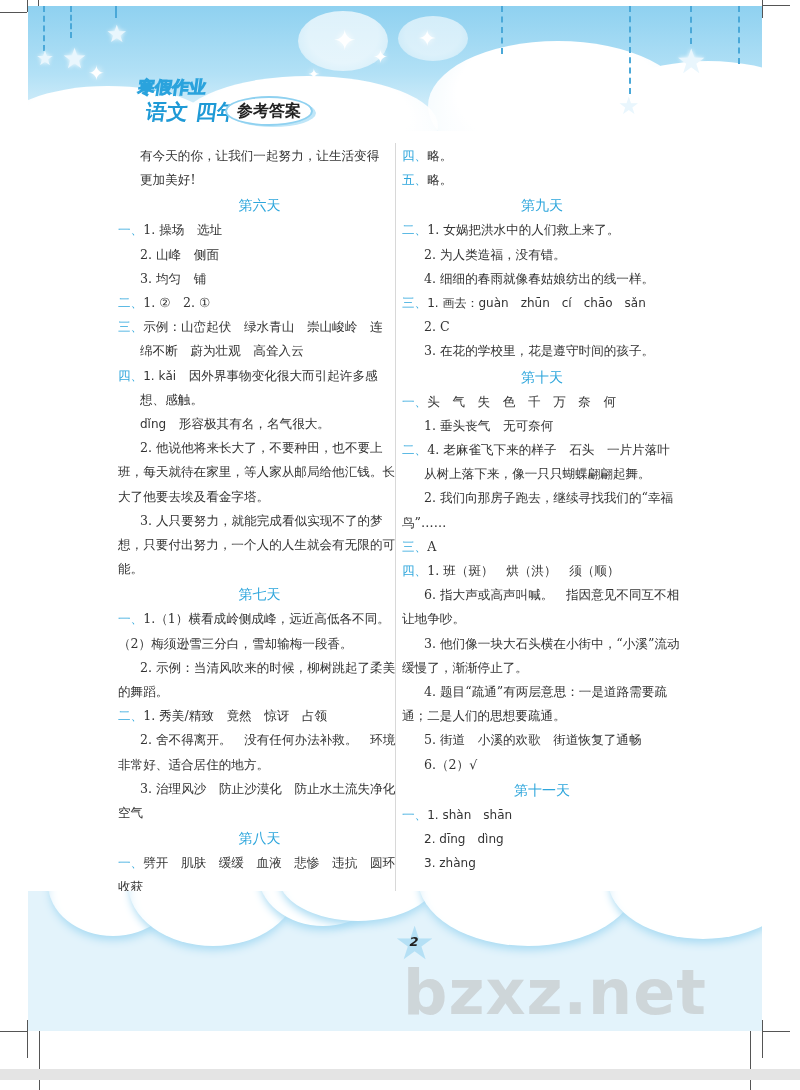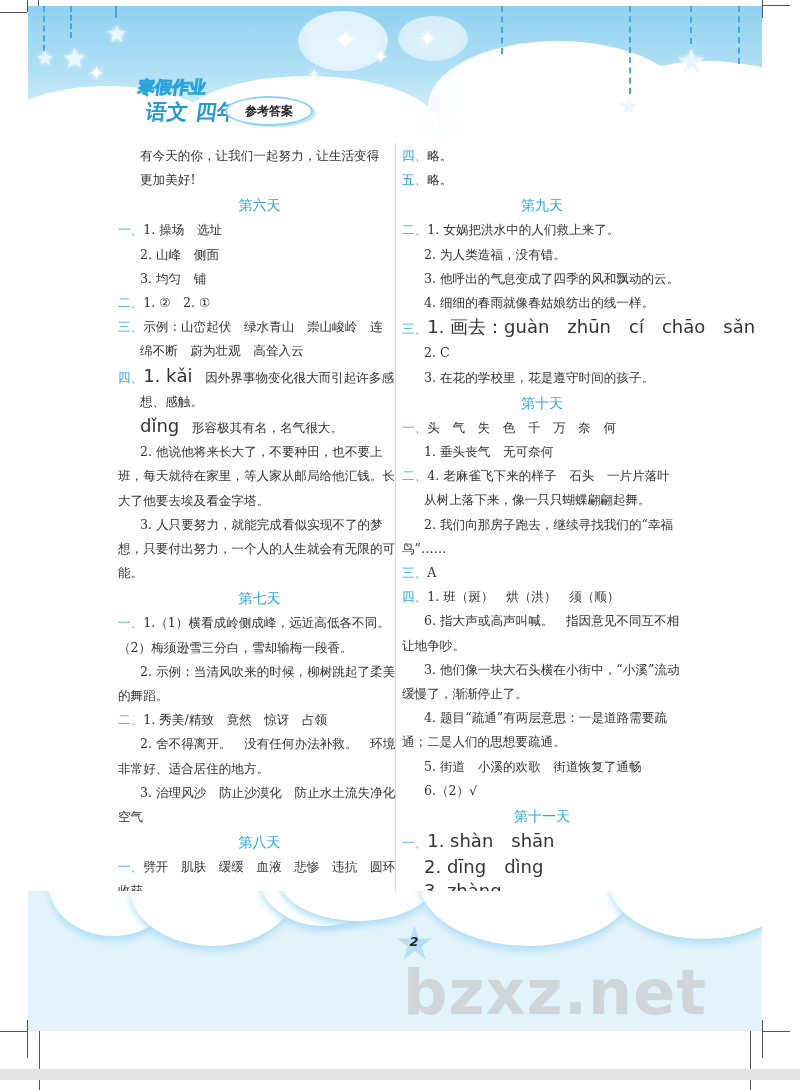--- a/index.html
+++ b/index.html
@@ -39,21 +39,21 @@
   .logo-main {
     position: absolute; left: 118px; top: 92px;
     font-family: "DejaVu Sans", sans-serif; font-weight: bold; font-size: 21px;
     color: #1f9ad6; transform: skewX(-8deg); text-shadow: 1px 1px 0 #ffffff;
   }
   .logo-main .gap { display: inline-block; width: 8px; }
   .answer-cloud {
     position: absolute; left: 197px; top: 90px; width: 88px; height: 30px;
     border-radius: 50%; background: #ffffff; border: 2px solid #8fd1f0;
     display: flex; align-items: center; justify-content: center;
-    font-family: "DejaVu Sans", sans-serif; font-weight: bold; font-size: 12px; color: #222;
+    font-family: "DejaVu Sans", sans-serif; font-weight: bold; font-size: 16px; color: #222;
     box-shadow: 4px 2px 0 -1px #bfe6f8;
   }
 
   
   .col {
     position: absolute; top: 138px; font-size: 12.6px; line-height: 24.2px; color: #333;
   }
   .col-left { left: 90px; width: 283px; }
   .col-right { left: 374px; width: 280px; }
   .divider {
@@ -61,21 +61,21 @@
   }
   .line { white-space: nowrap; }
   .wrap { white-space: normal; }
   .indent { padding-left: 22px; }
   .indent2 { text-indent: 22px; }
   .num { color: #2ea6dc; font-family: "DejaVu Sans", sans-serif; }
   .heading {
     text-align: center; color: #2ea6dc; font-family: "DejaVu Sans", sans-serif;
     font-size: 14px; font-weight: normal; line-height: 26px;
   }
-  .py { font-family: "DejaVu Sans", sans-serif; font-size: 18px; }
+  .py { font-family: "DejaVu Sans", sans-serif; font-size: 12px; }
   u { text-decoration: underline; text-underline-offset: 2px; }
 
   
   .footer {
     position: absolute; left: 0; top: 885px; width: 100%; height: 140px;
     background: #e3f3fb; overflow: hidden;
   }
   .fcloud {
     position: absolute; border-radius: 50%; background: #ffffff;
     box-shadow: 0 10px 14px -4px #9fd6f1 inset, 0 6px 8px -2px #a9dbf3;
@@ -188,21 +188,20 @@
 
   <div class="divider"></div>
 
   <div class="col col-right">
     <div class="line"><span class="num">四、</span><span>略。</span></div>
     <div class="line"><span class="num">五、</span><span>略。</span></div>
 
     <div class="heading">第九天</div>
     <div class="line"><span class="num">二、</span><span>1. 女娲把洪水中的人们救上来了。</span></div>
     <div class="line indent">2. 为人类造福，没有错。</div>
-    <div class="line indent">3. 他呼出的气息变成了四季的风和飘动的云。</div>
     <div class="line indent">4. 细细的春雨就像春姑娘纺出的线一样。</div>
     <div class="line"><span class="num">三、</span><span class="py">1. 画去：guàn　zhūn　cí　chāo　sǎn</span></div>
     <div class="line indent">2. C</div>
     <div class="line indent">3. 在花的学校里，花是遵守时间的孩子。</div>
 
     <div class="heading">第十天</div>
     <div class="line"><span class="num">一、</span><span>头　气　失　色　千　万　奈　何</span></div>
     <div class="line indent">1. 垂头丧气　无可奈何</div>
     <div class="line"><span class="num">二、</span><span>4. 老麻雀飞下来的样子　石头　一片片落叶</span></div>
     <div class="line indent">从树上落下来，像一只只蝴蝶翩翩起舞。</div>

